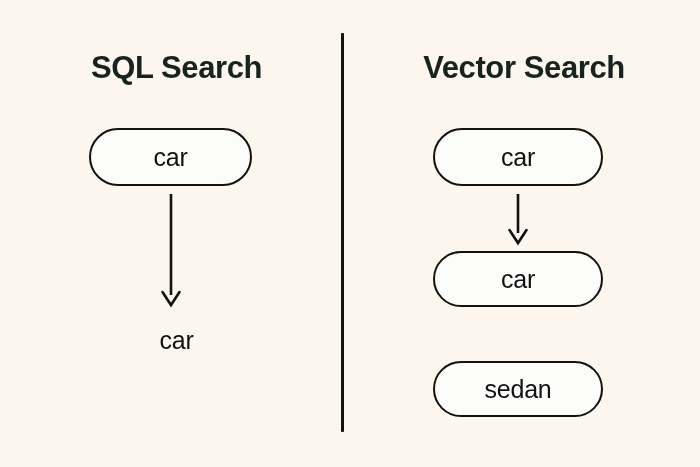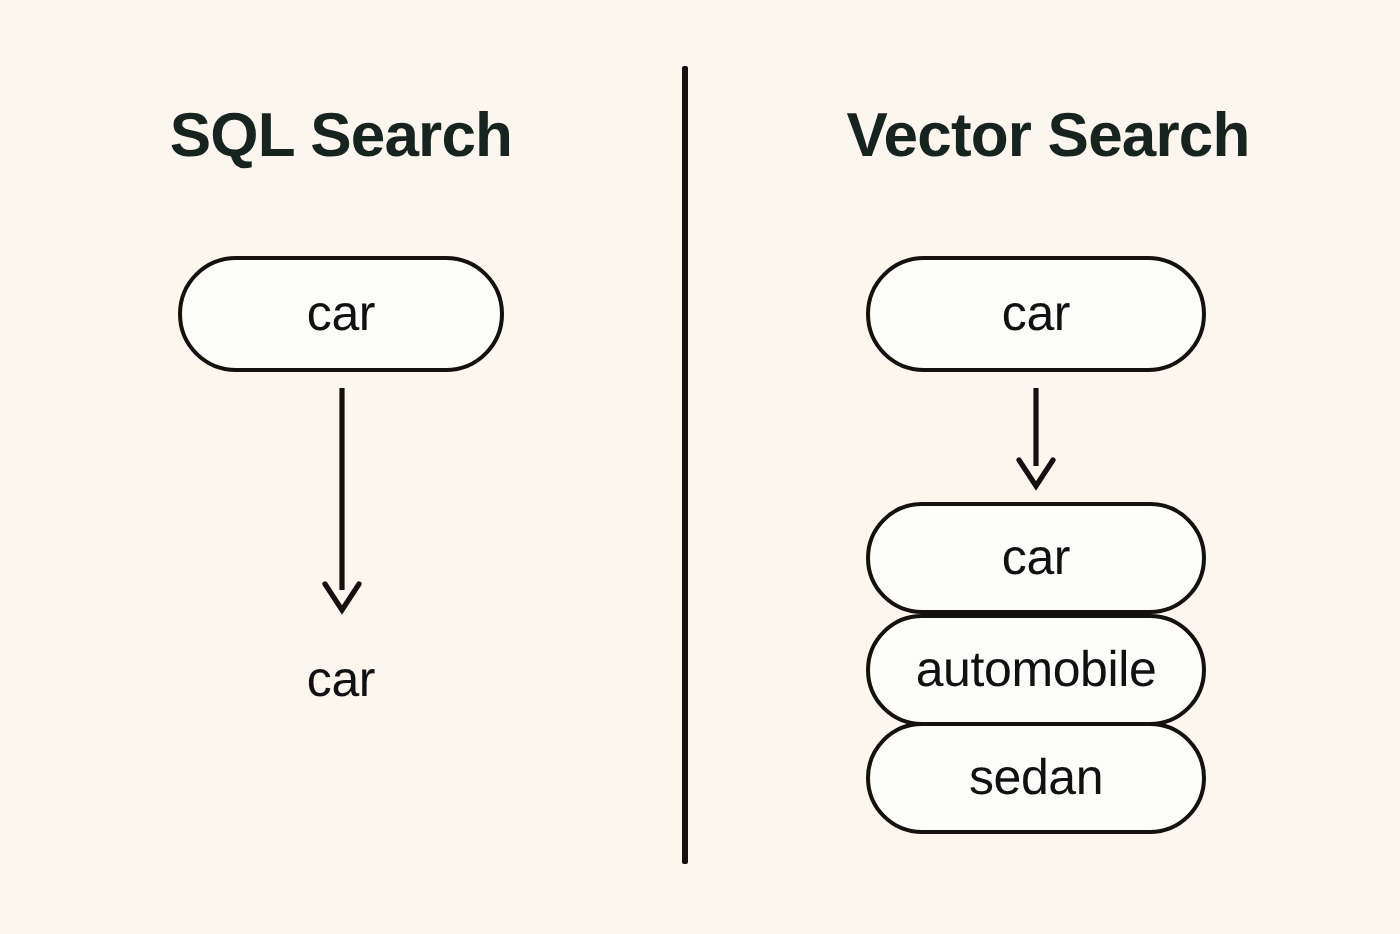--- a/index.html
+++ b/index.html
@@ -32,21 +32,21 @@
     background: #14110f;
     border-radius: 1px;
   }
 
   
   .column {
     position: absolute;
     top: 0;
     height: 467px;
   }
-  .column.left  { left: 0px;   width: 341px; }
+  .column.left  { left: 0px;   width: 341px; padding-left: 12px; }
   .column.right { left: 344px; width: 324px; padding-left: 36px; }
 
   
   .panel-title {
     position: absolute;
     top: 50px;
     left: 0;
     width: 100%;
     text-align: center;
     font-size: 31px;
@@ -148,23 +148,20 @@
 
     <svg class="arrow vector" width="30" height="55" viewBox="0 0 30 55">
       <line x1="15" y1="0" x2="15" y2="39" stroke="#14110f" stroke-width="2.6" stroke-linecap="butt"></line>
       <path d="M 6.5 36 L 15 49 L 23.5 36" fill="none" stroke="#14110f" stroke-width="2.6" stroke-linecap="round" stroke-linejoin="miter"></path>
     </svg>
 
     <div class="pill result r1">
       <span>car</span>
     </div>
 
-    <div class="pill result r2">
-      <span>automobile</span>
-    </div>
 
     <div class="pill result r3">
       <span>sedan</span>
     </div>
   </div>
 
   <div class="divider"></div>
 
 </div>
 

